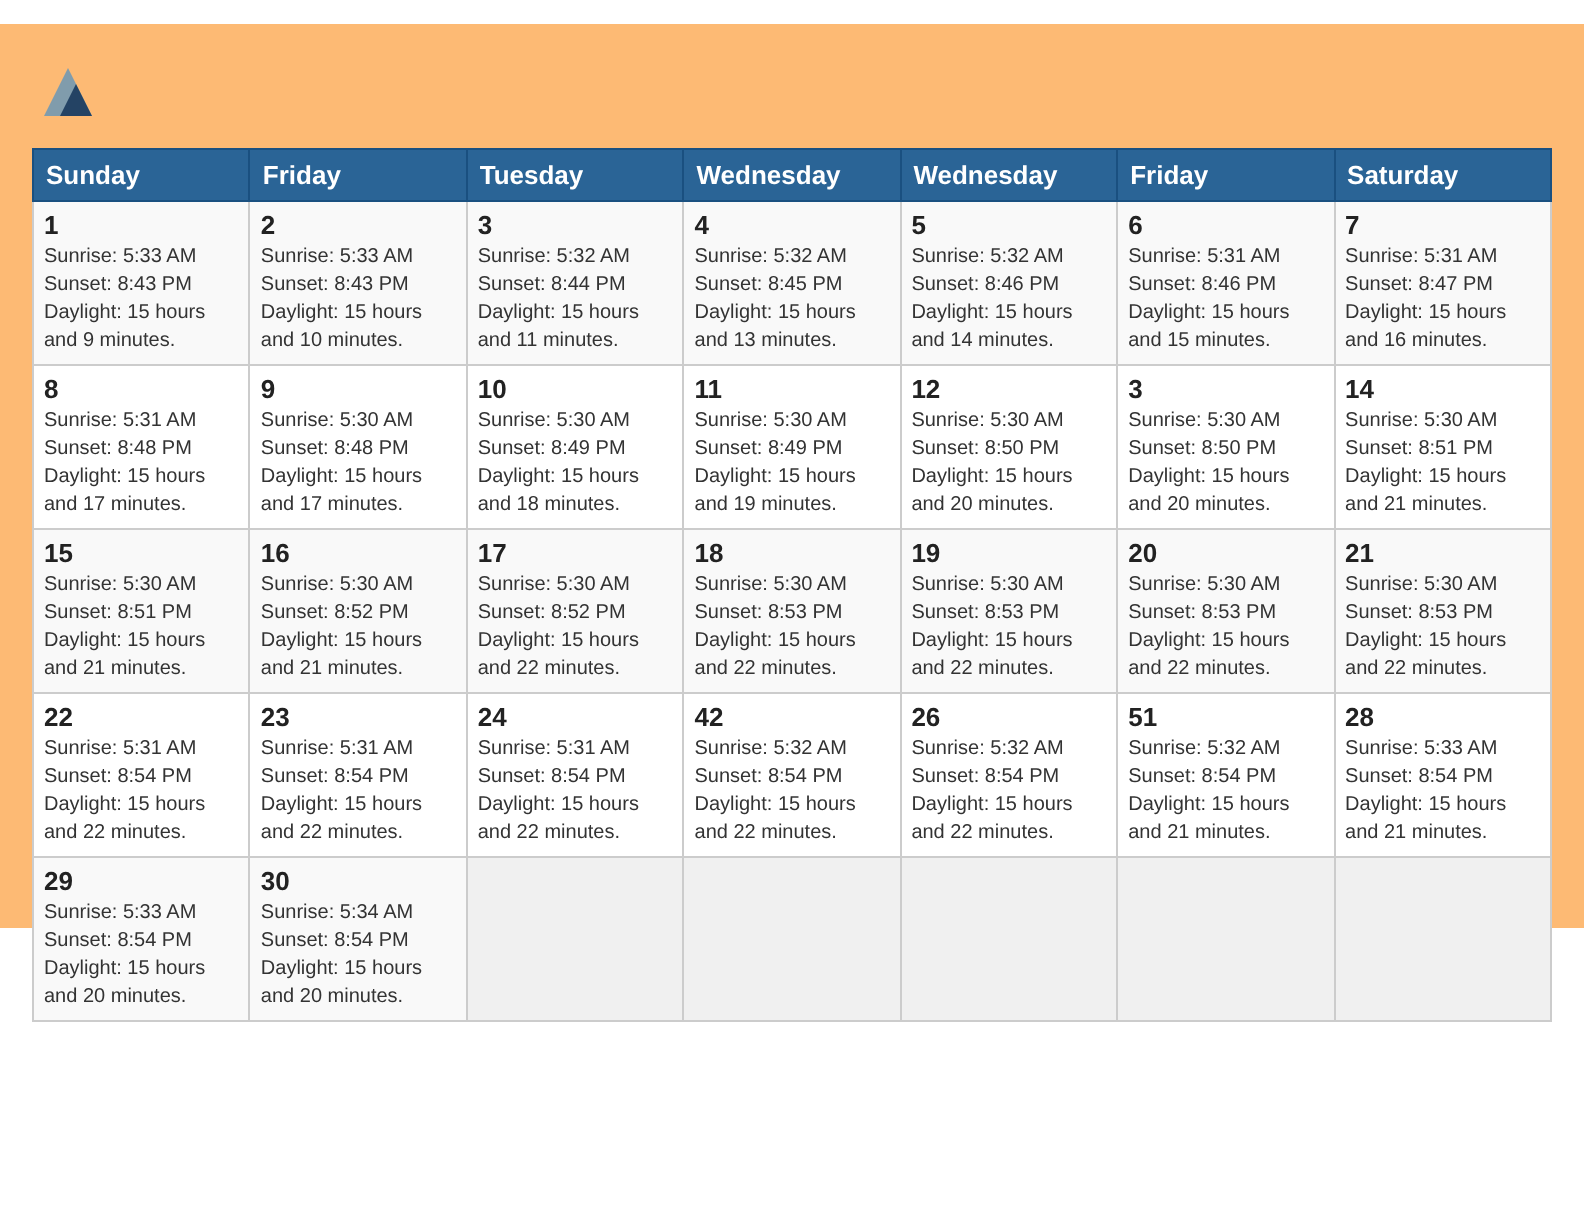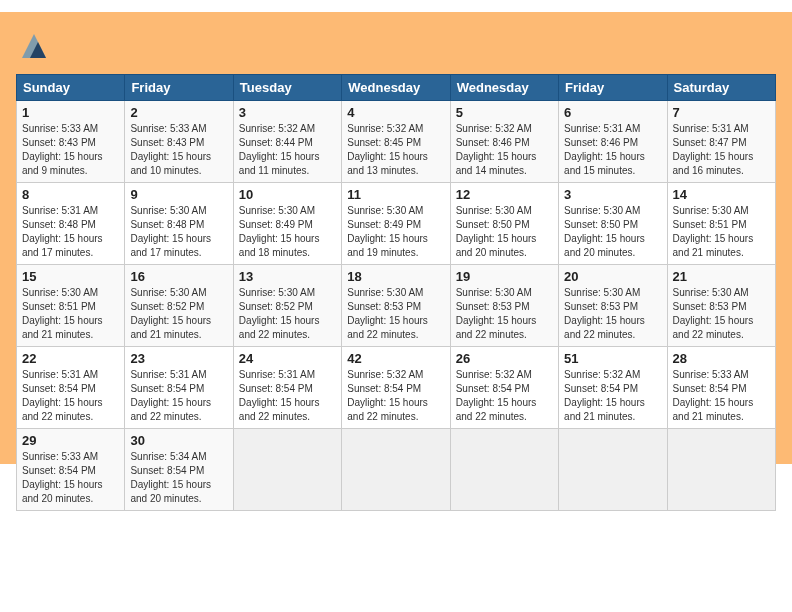--- a/index.html
+++ b/index.html
@@ -182,21 +182,21 @@
         <tr>
           <td>
             <span class="day-num">15</span>
             <div class="day-info">Sunrise: 5:30 AM<br>Sunset: 8:51 PM<br>Daylight: 15 hours<br>and 21 minutes.</div>
           </td>
           <td>
             <span class="day-num">16</span>
             <div class="day-info">Sunrise: 5:30 AM<br>Sunset: 8:52 PM<br>Daylight: 15 hours<br>and 21 minutes.</div>
           </td>
           <td>
-            <span class="day-num">13</span>
+            <span class="day-num">17</span>
             <div class="day-info">Sunrise: 5:30 AM<br>Sunset: 8:52 PM<br>Daylight: 15 hours<br>and 22 minutes.</div>
           </td>
           <td>
             <span class="day-num">18</span>
             <div class="day-info">Sunrise: 5:30 AM<br>Sunset: 8:53 PM<br>Daylight: 15 hours<br>and 22 minutes.</div>
           </td>
           <td>
             <span class="day-num">19</span>
             <div class="day-info">Sunrise: 5:30 AM<br>Sunset: 8:53 PM<br>Daylight: 15 hours<br>and 22 minutes.</div>
           </td>

